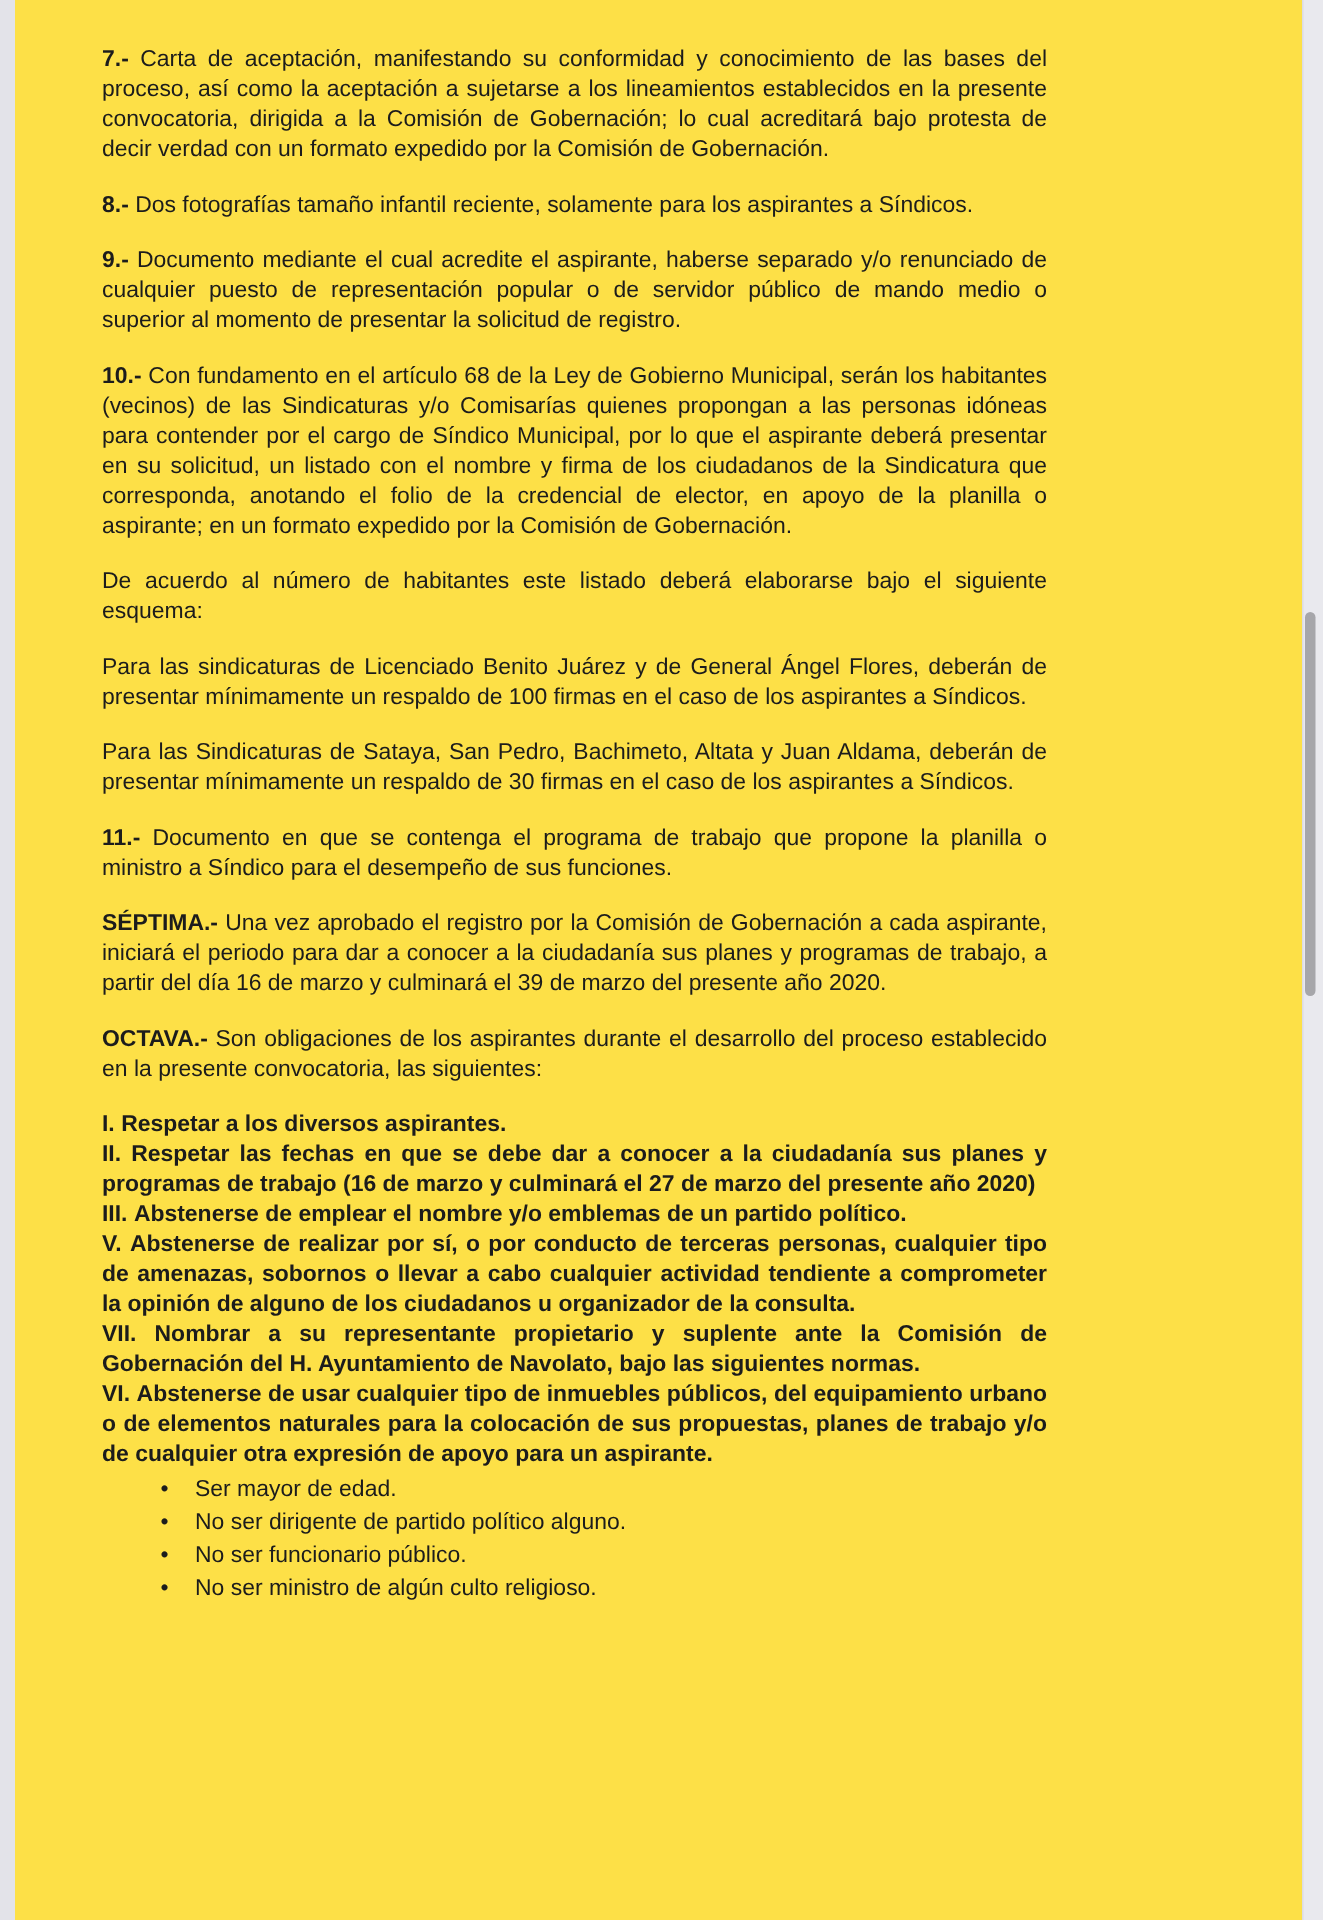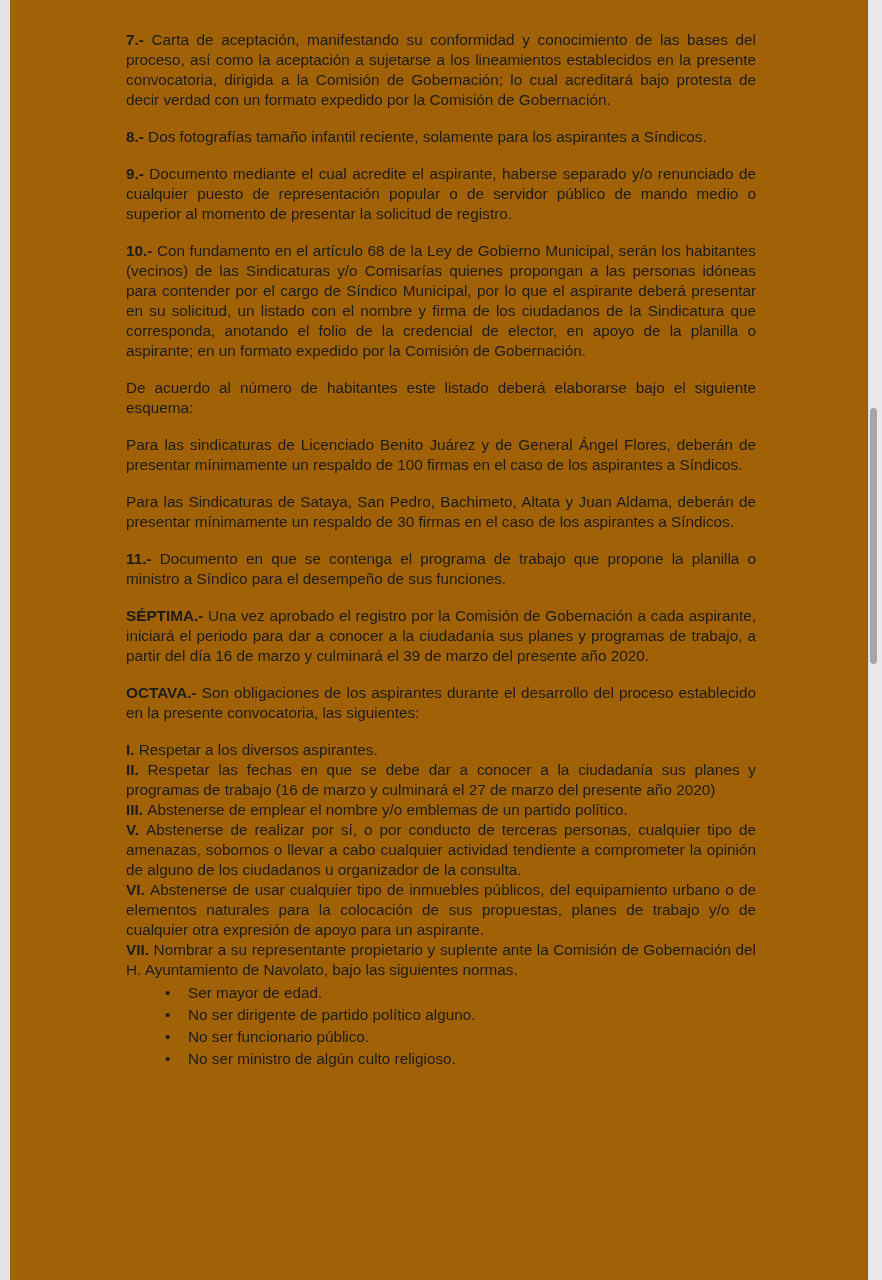--- a/index.html
+++ b/index.html
@@ -11,39 +11,40 @@
     overflow: hidden;
     position: relative;
   }
   .viewport { position: absolute; inset: 0; }
   .edge-left {
     position: absolute; left: 0; top: 0; bottom: 0; width: 10px;
     background: #e3e3e9; border-right: 1px solid #d6d6dd;
   }
   .page {
     position: absolute; left: 10px; right: 13px; top: 0; bottom: 0;
-    background: #a16207;
+    background: #fde047;
     box-sizing: border-box;
-    padding: 30px 113px 0 116px;
+    padding: 30px 113px 0 58px;
   }
   .content { width: 630px; }
   p.para {
     margin: 0 0 17px 0;
     font-size: 15.3px;
     line-height: 20px;
     text-align: justify;
     text-align-last: left;
   }
   p.para b { font-weight: bold; }
   .obligations p {
     margin: 0;
     font-size: 15.3px;
     line-height: 20px;
     text-align: justify;
     text-align-last: left;
+    font-weight: bold;
   }
   ul.bullets {
     margin: 2px 0 0 0;
     padding: 0 0 0 39px;
     list-style: none;
   }
   ul.bullets li {
     position: relative;
     padding-left: 23px;
     font-size: 15.3px;
@@ -93,22 +94,22 @@
 
       <p class="para"><b>SÉPTIMA.- </b><span>Una vez aprobado el registro por la Comisión de Gobernación a cada aspirante, iniciará el periodo para dar a conocer a la ciudadanía sus planes y programas de trabajo, a partir del día 16 de marzo y culminará el 39 de marzo del presente año 2020.</span></p>
 
       <p class="para"><b>OCTAVA.- </b><span>Son obligaciones de los aspirantes durante el desarrollo del proceso establecido en la presente convocatoria, las siguientes:</span></p>
 
       <div class="obligations">
         <p><b>I. </b><span>Respetar a los diversos aspirantes.</span></p>
         <p><b>II. </b><span>Respetar las fechas en que se debe dar a conocer a la ciudadanía sus planes y programas de trabajo (16 de marzo y culminará el 27 de marzo del presente año 2020)</span></p>
         <p><b>III. </b><span>Abstenerse de emplear el nombre y/o emblemas de un partido político.</span></p>
         <p><b>V. </b><span>Abstenerse de realizar por sí, o por conducto de terceras personas, cualquier tipo de amenazas, sobornos o llevar a cabo cualquier actividad tendiente a comprometer la opinión de alguno de los ciudadanos u organizador de la consulta.</span></p>
+        <p><b>VII. </b><span>Nombrar a su representante propietario y suplente ante la Comisión de Gobernación del H. Ayuntamiento de Navolato, bajo las siguientes normas.</span></p>
         <p><b>VI. </b><span>Abstenerse de usar cualquier tipo de inmuebles públicos, del equipamiento urbano o de elementos naturales para la colocación de sus propuestas, planes de trabajo y/o de cualquier otra expresión de apoyo para un aspirante.</span></p>
-        <p><b>VII. </b><span>Nombrar a su representante propietario y suplente ante la Comisión de Gobernación del H. Ayuntamiento de Navolato, bajo las siguientes normas.</span></p>
       </div>
 
       <ul class="bullets">
         <li><span class="dot">•</span><span>Ser mayor de edad.</span></li>
         <li><span class="dot">•</span><span>No ser dirigente de partido político alguno.</span></li>
         <li><span class="dot">•</span><span>No ser funcionario público.</span></li>
         <li><span class="dot">•</span><span>No ser ministro de algún culto religioso.</span></li>
       </ul>
 
     </div>

